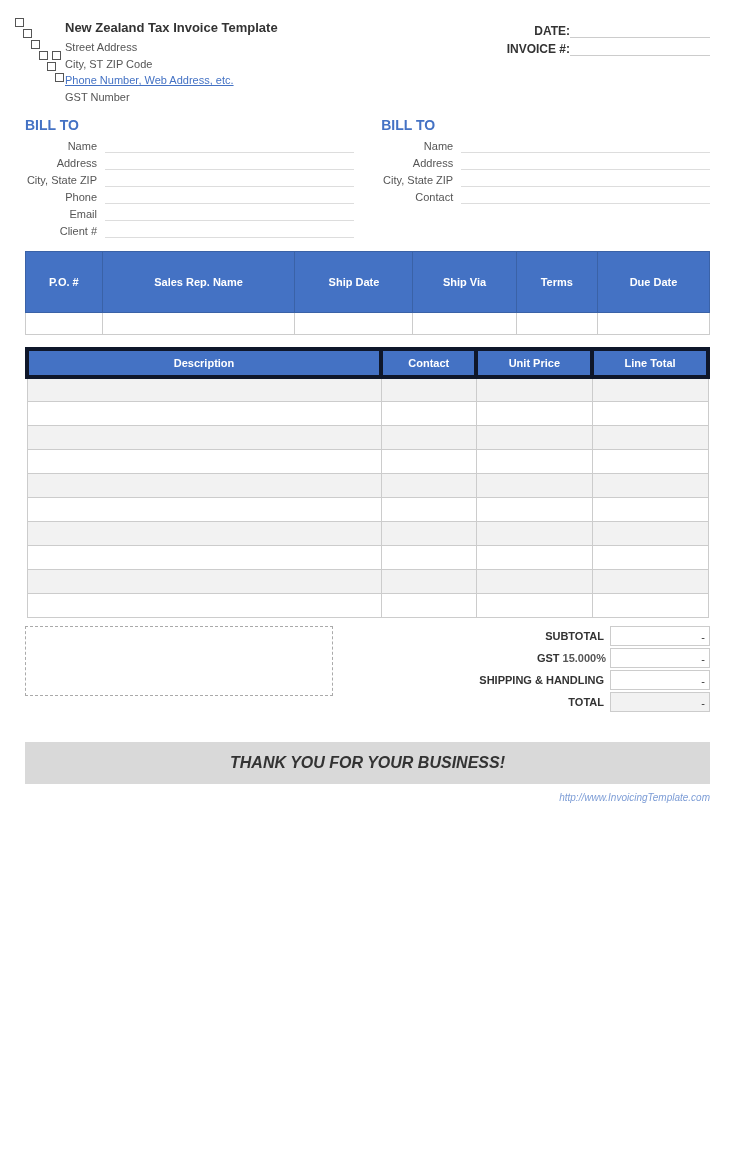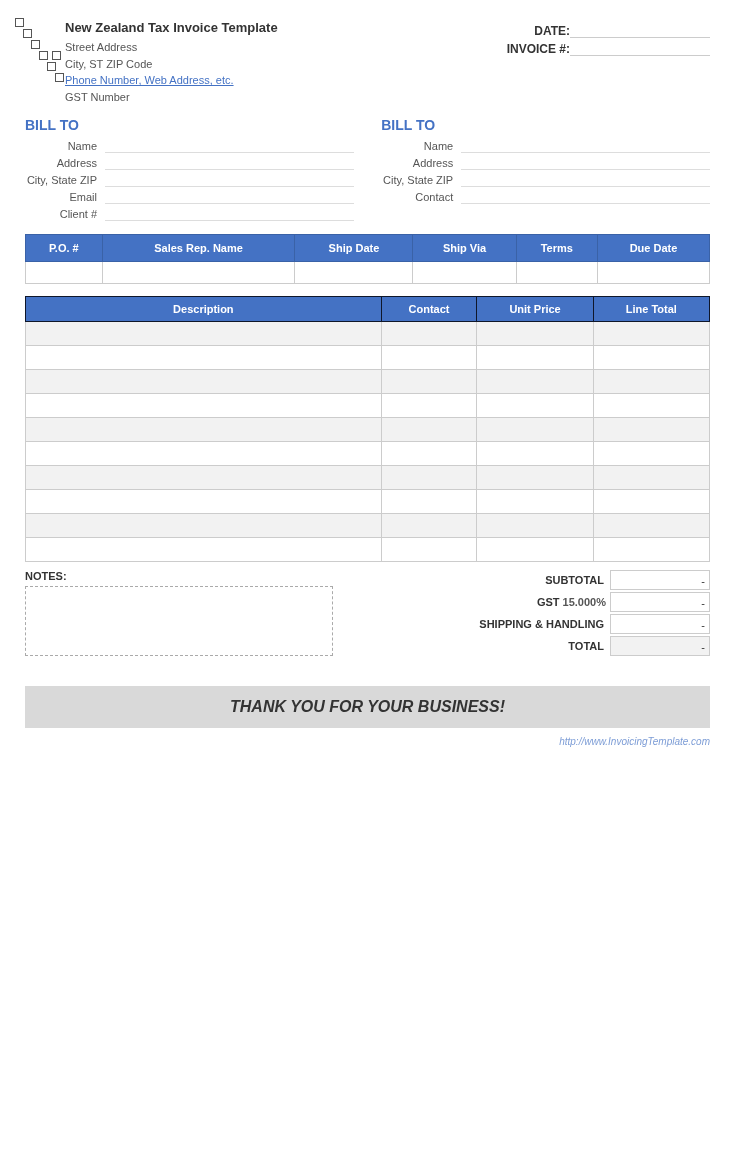--- a/index.html
+++ b/index.html
@@ -107,42 +107,42 @@
     
     .order-table {
       width: 100%;
       border-collapse: collapse;
       margin-bottom: 12px;
     }
     .order-table th {
       background-color: #4472C4;
       color: #fff;
       text-align: center;
-      padding: 7px 4px;
+      padding: 24px 4px;
       font-size: 11px;
       border: 1px solid #3a62a7;
     }
     .order-table td {
       border: 1px solid #ccc;
       height: 22px;
       padding: 2px 4px;
     }
     
     .items-table {
       width: 100%;
       border-collapse: collapse;
       margin-bottom: 8px;
     }
     .items-table th {
       background-color: #4472C4;
       color: #fff;
       text-align: center;
       padding: 6px 4px;
       font-size: 11px;
-      border: 1px solid #0f172a;
+      border: 4px solid #0f172a;
     }
     .items-table td {
       border: 1px solid #ccc;
       height: 24px;
       padding: 2px 4px;
     }
     .items-table tr:nth-child(odd) td {
       background-color: #f2f2f2;
     }
     .items-table tr:nth-child(even) td {
@@ -314,20 +314,24 @@
       <div class="info-row">
         <span class="info-label">Name</span>
         <div class="info-value"></div>
       </div>
       <div class="info-row">
         <span class="info-label">Address</span>
         <div class="info-value"></div>
       </div>
       <div class="info-row">
         <span class="info-label">City, State ZIP</span>
+        <div class="info-value"></div>
+      </div>
+      <div class="info-row">
+        <span class="info-label">Phone</span>
         <div class="info-value"></div>
       </div>
       <div class="info-row">
         <span class="info-label">Email</span>
         <div class="info-value"></div>
       </div>
       <div class="info-row">
         <span class="info-label">Client #</span>
         <div class="info-value"></div>
       </div>
@@ -444,21 +448,20 @@
       <td class="col-desc"></td>
       <td class="col-qty"></td>
       <td class="col-price"></td>
       <td class="col-total"></td>
     </tr>
       </tbody>
   </table>
 
   <div class="bottom-section">
     <div class="notes-section">
-      <div class="notes-label">NOTES:</div>
       <div class="notes-box"></div>
     </div>
     <div class="totals-section">
 
       <div class="totals-row">
         <span class="totals-label">SUBTOTAL</span>
         <div class="totals-value" style="text-align:right;padding-right:4px;">-</div>
       </div>
 
       <div class="totals-row gst-row">

